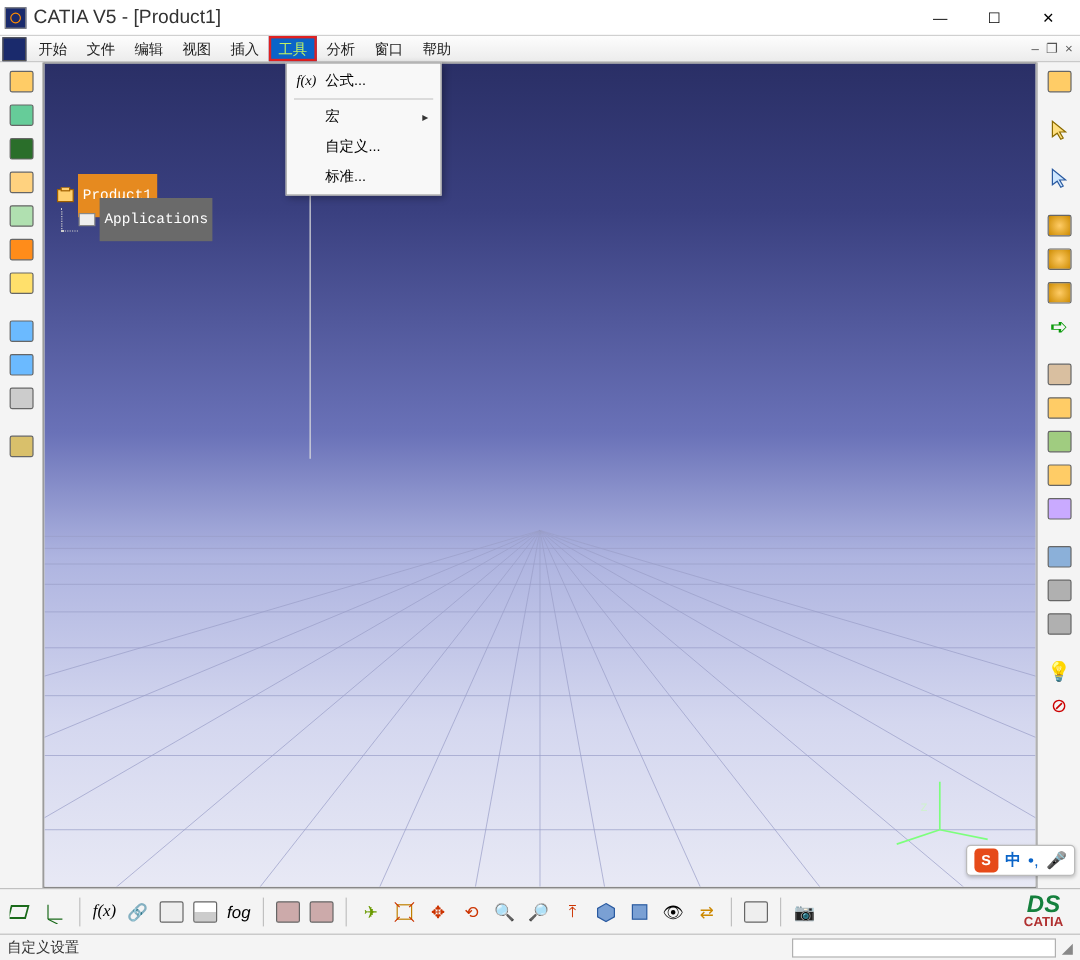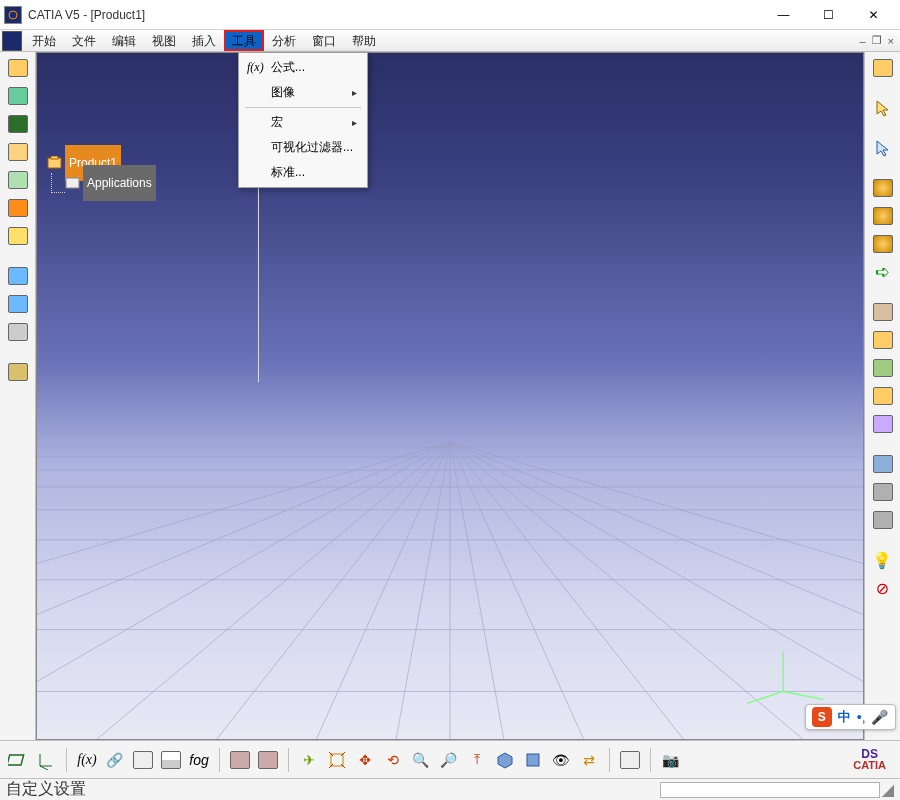--- a/index.html
+++ b/index.html
@@ -1,29 +1,29 @@
 <!DOCTYPE html>
 <html><head>
 <meta charset="utf-8">
 <style>
   * { box-sizing: border-box; margin: 0; padding: 0; font-family: "Microsoft YaHei", "SimSun", Arial, sans-serif; }
   body { width: 900px; height: 800px; overflow: hidden; background: #f0f0f0; }
 
   
   .titlebar { height: 30px; background: #fff; border-bottom: 1px solid #d0d0d0; display: flex; align-items: center; padding: 0 4px; }
   .titlebar .app-icon { width: 18px; height: 18px; background: #1a2a6c; border: 1px solid #888; margin-right: 6px; display:flex;align-items:center;justify-content:center;}
-  .titlebar .title-text { font-size: 12px; color: #333; flex: 1; }
+  .titlebar .title-text { font-size: 16px; color: #333; flex: 1; }
   .titlebar .win-controls { display: flex; gap: 0; }
   .titlebar .win-btn { width: 45px; height: 28px; display: flex; align-items: center; justify-content: center; font-size: 12px; cursor: default; }
 
   
   .menubar { height: 22px; background: linear-gradient(#fdfdfd,#ececec); border-bottom: 1px solid #c0c0c0; display: flex; align-items: stretch; padding-left: 2px; font-size: 12px; position: relative; }
   .menubar .start-icon { width: 20px; height: 20px; background:#1a2a6c; margin: 1px 2px 0 0; border:1px solid #555;}
   .menubar .menu-item { padding: 3px 8px 0 8px; cursor: default; color: #222; }
-  .menubar .menu-item.active { background: #0a64c8; color: #000000; border:2px solid #e02020; padding:1px 6px 0 6px;}
+  .menubar .menu-item.active { background: #0a64c8; color: #bef264; border:2px solid #e02020; padding:1px 6px 0 6px;}
   .menubar .mdi-controls { margin-left: auto; display: flex; gap: 6px; padding-right: 6px; font-size: 11px; color:#555; align-items:center;}
   .menubar .mdi-btn { cursor:default; }
 
   
   .dropdown { position: absolute; top: 52px; left: 238px; width: 130px; background: #f8f8f8; border: 1px solid #a0a0a0; box-shadow: 2px 2px 6px rgba(0,0,0,0.3); padding: 2px; z-index: 100; font-size: 12px; }
   .dropdown .dd-item { height: 25px; display: flex; align-items: center; padding-left: 30px; position: relative; cursor: default; }
   .dropdown .dd-item.has-sub::after { content: "▸"; position: absolute; right: 8px; font-size: 10px; color:#333;}
   .dropdown .dd-item.highlighted { background: #2f6fd0; color: #fff; outline:2px solid #e02020; outline-offset:-1px;}
   .dropdown .dd-sep { height: 1px; background: #c8c8c8; margin: 2px 4px; }
   .dropdown .fx-icon { position:absolute; left:6px; font-style:italic; font-family:serif; font-size:12px; }
@@ -35,42 +35,42 @@
   .left-toolbar .tb-sep, .right-toolbar .tb-sep { height: 8px; }
 
   .right-toolbar { width: 36px; background: #f4f4f4; border-left: 1px solid #c0c0c0; display: flex; flex-direction: column; align-items: center; padding-top: 4px; gap: 4px; position:relative;}
 
   .viewport { flex: 1; position: relative; overflow: hidden; border: 1px solid #888; margin:0;}
   .sky { position: absolute; inset: 0; background: linear-gradient(to bottom, #2a2f66 0%, #3a4080 18%, #6a72b8 45%, #aeb4e0 60%, #d4d7ef 80%, #e8e9f5 100%); }
   .grid-svg { position: absolute; inset:0; }
 
   .tree { position: absolute; top: 100px; left: 10px; font-size: 12px; color:#fff; }
   .tree-row { display:flex; align-items:center; height:20px; gap:2px; }
-  .tree-label { padding: 11px 4px; }
+  .tree-label { padding: 11px 4px; font-family: Liberation Mono, monospace; }
   .tree-label.sel { background: #e68a1f; color:#fff; }
   .tree-label.app { background: #6a6a6a; color:#fff; }
   .tree-branch { display:flex; align-items:flex-start; margin-left:4px;}
   .tree-line { width:14px; height:20px; border-left:1px dotted #ccc; border-bottom:1px dotted #ccc; margin-bottom:10px;}
 
   .axis-label { position:absolute; right:90px; bottom:60px; color:#d0f0d0; font-size:12px;}
 
   
   .ime-widget { position:absolute; right:4px; bottom:70px; height:26px; background:#fff; border:1px solid #bbb; border-radius:4px; display:flex; align-items:center; gap:6px; padding:0 6px; box-shadow:0 1px 3px rgba(0,0,0,.2); z-index:50;}
   .ime-badge { width:20px; height:20px; background:#e64a19; border-radius:4px; color:#fff; font-size:12px; display:flex;align-items:center;justify-content:center; font-weight:bold;}
   .ime-zh { color:#0a64c8; font-size:13px; font-weight:bold;}
   .ime-dots { color:#0a64c8; font-size:14px;}
   .ime-mic { color:#0a64c8; font-size:14px;}
 
   .bottom-toolbar { position:absolute; left:0; right:0; bottom:22px; height:38px; background:#f4f4f4; border-top:1px solid #c0c0c0; display:flex; align-items:center; padding:0 6px; gap:4px; font-size:14px;}
   .bottom-toolbar .bt-icon { width:24px; height:24px; display:flex; align-items:center; justify-content:center; cursor:default;}
   .bottom-toolbar .bt-sep { width:1px; height:24px; background:#c0c0c0; margin:0 4px;}
   .catia-logo { margin-left:auto; padding-right:8px; font-size:11px; color:#b03030; font-weight:bold; font-family:Georgia,serif; text-align:center; line-height:1;}
-  .catia-logo .ds { font-size:12px; color:#4c1d95;}
-
-  .statusbar { position:absolute; left:0; right:0; bottom:0; height:22px; background:#f4f4f4; border-top:1px solid #c0c0c0; display:flex; align-items:center; font-size:16px; padding:0 6px; color:#333;}
+  .catia-logo .ds { font-style:italic; font-size:20px; color:#15803d;}
+
+  .statusbar { position:absolute; left:0; right:0; bottom:0; height:22px; background:#f4f4f4; border-top:1px solid #c0c0c0; display:flex; align-items:center; font-size:12px; padding:0 6px; color:#333;}
   .statusbar .status-text { flex:1; }
   .statusbar .status-field { width:220px; height:16px; border:1px solid #b0b0b0; background:#fff; margin-left:4px;}
   .statusbar .status-grip { width:14px; color:#888; text-align:right;}
 
   
   .ico { width:20px; height:18px; border:1px solid #666; border-radius:2px; display:inline-block;}
 </style>
 </head>
 <body>
 
@@ -105,29 +105,26 @@
     <span class="mdi-btn">❐</span>
     <span class="mdi-btn">×</span>
   </div>
 </div>
 
 <div class="dropdown">
   <div class="dd-item">
       <span class="fx-icon">f(x)</span>
       <span>公式...</span>
     </div>
-  <div class="dd-item has-sub">
-      <span>图像</span>
-    </div>
   <div class="dd-sep"></div>
   <div class="dd-item has-sub">
       <span>宏</span>
     </div>
   <div class="dd-item">
-      <span>可视化过滤器...</span>
+      <span>自定义...</span>
     </div>
   <div class="dd-item">
       <span>标准...</span>
     </div>
 </div>
 
 <div class="workspace">
 
   <div class="left-toolbar">
     <div class="tb-icon">

